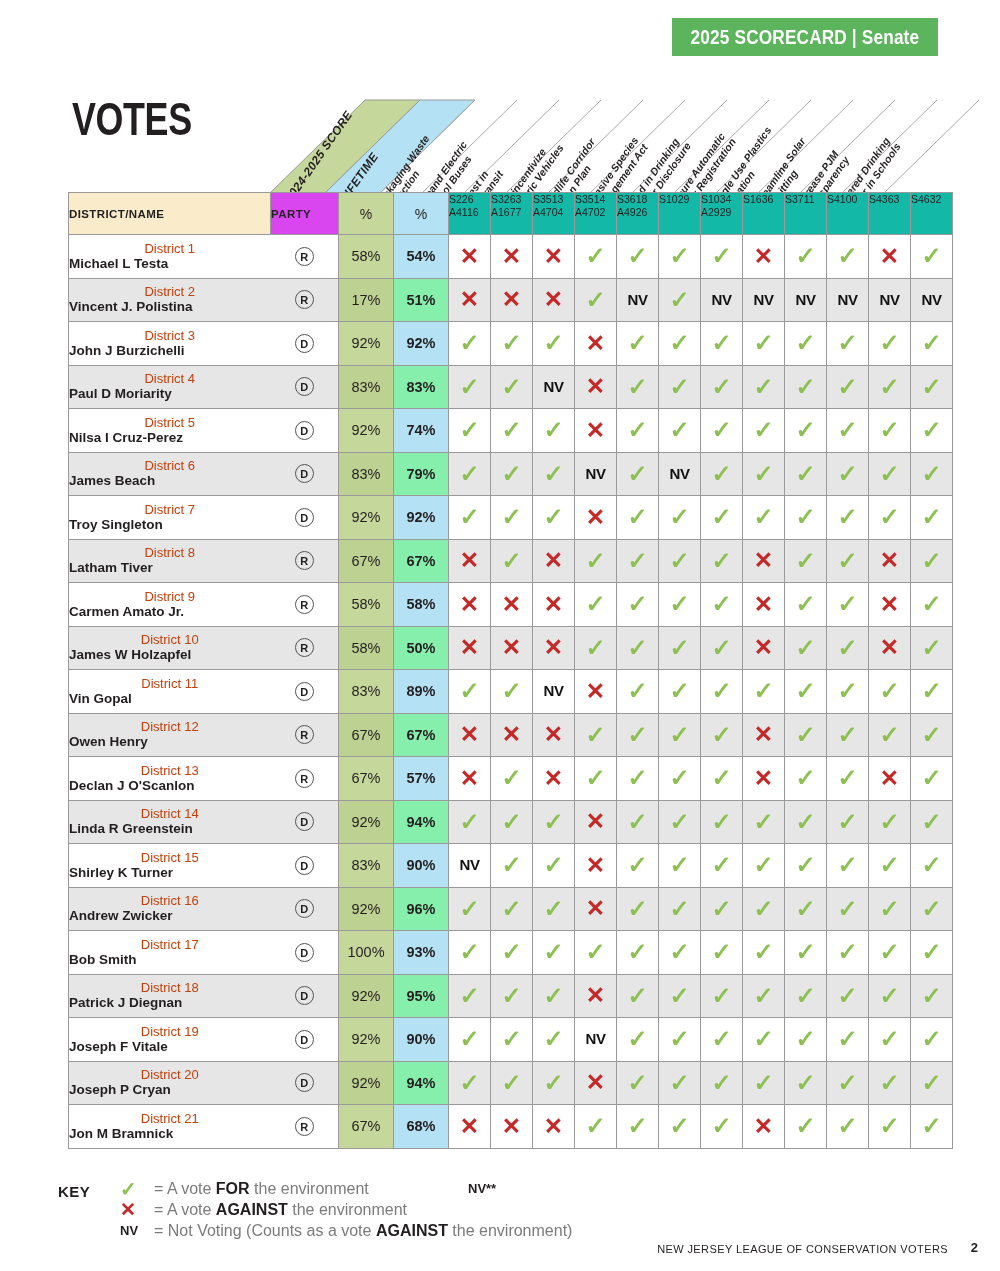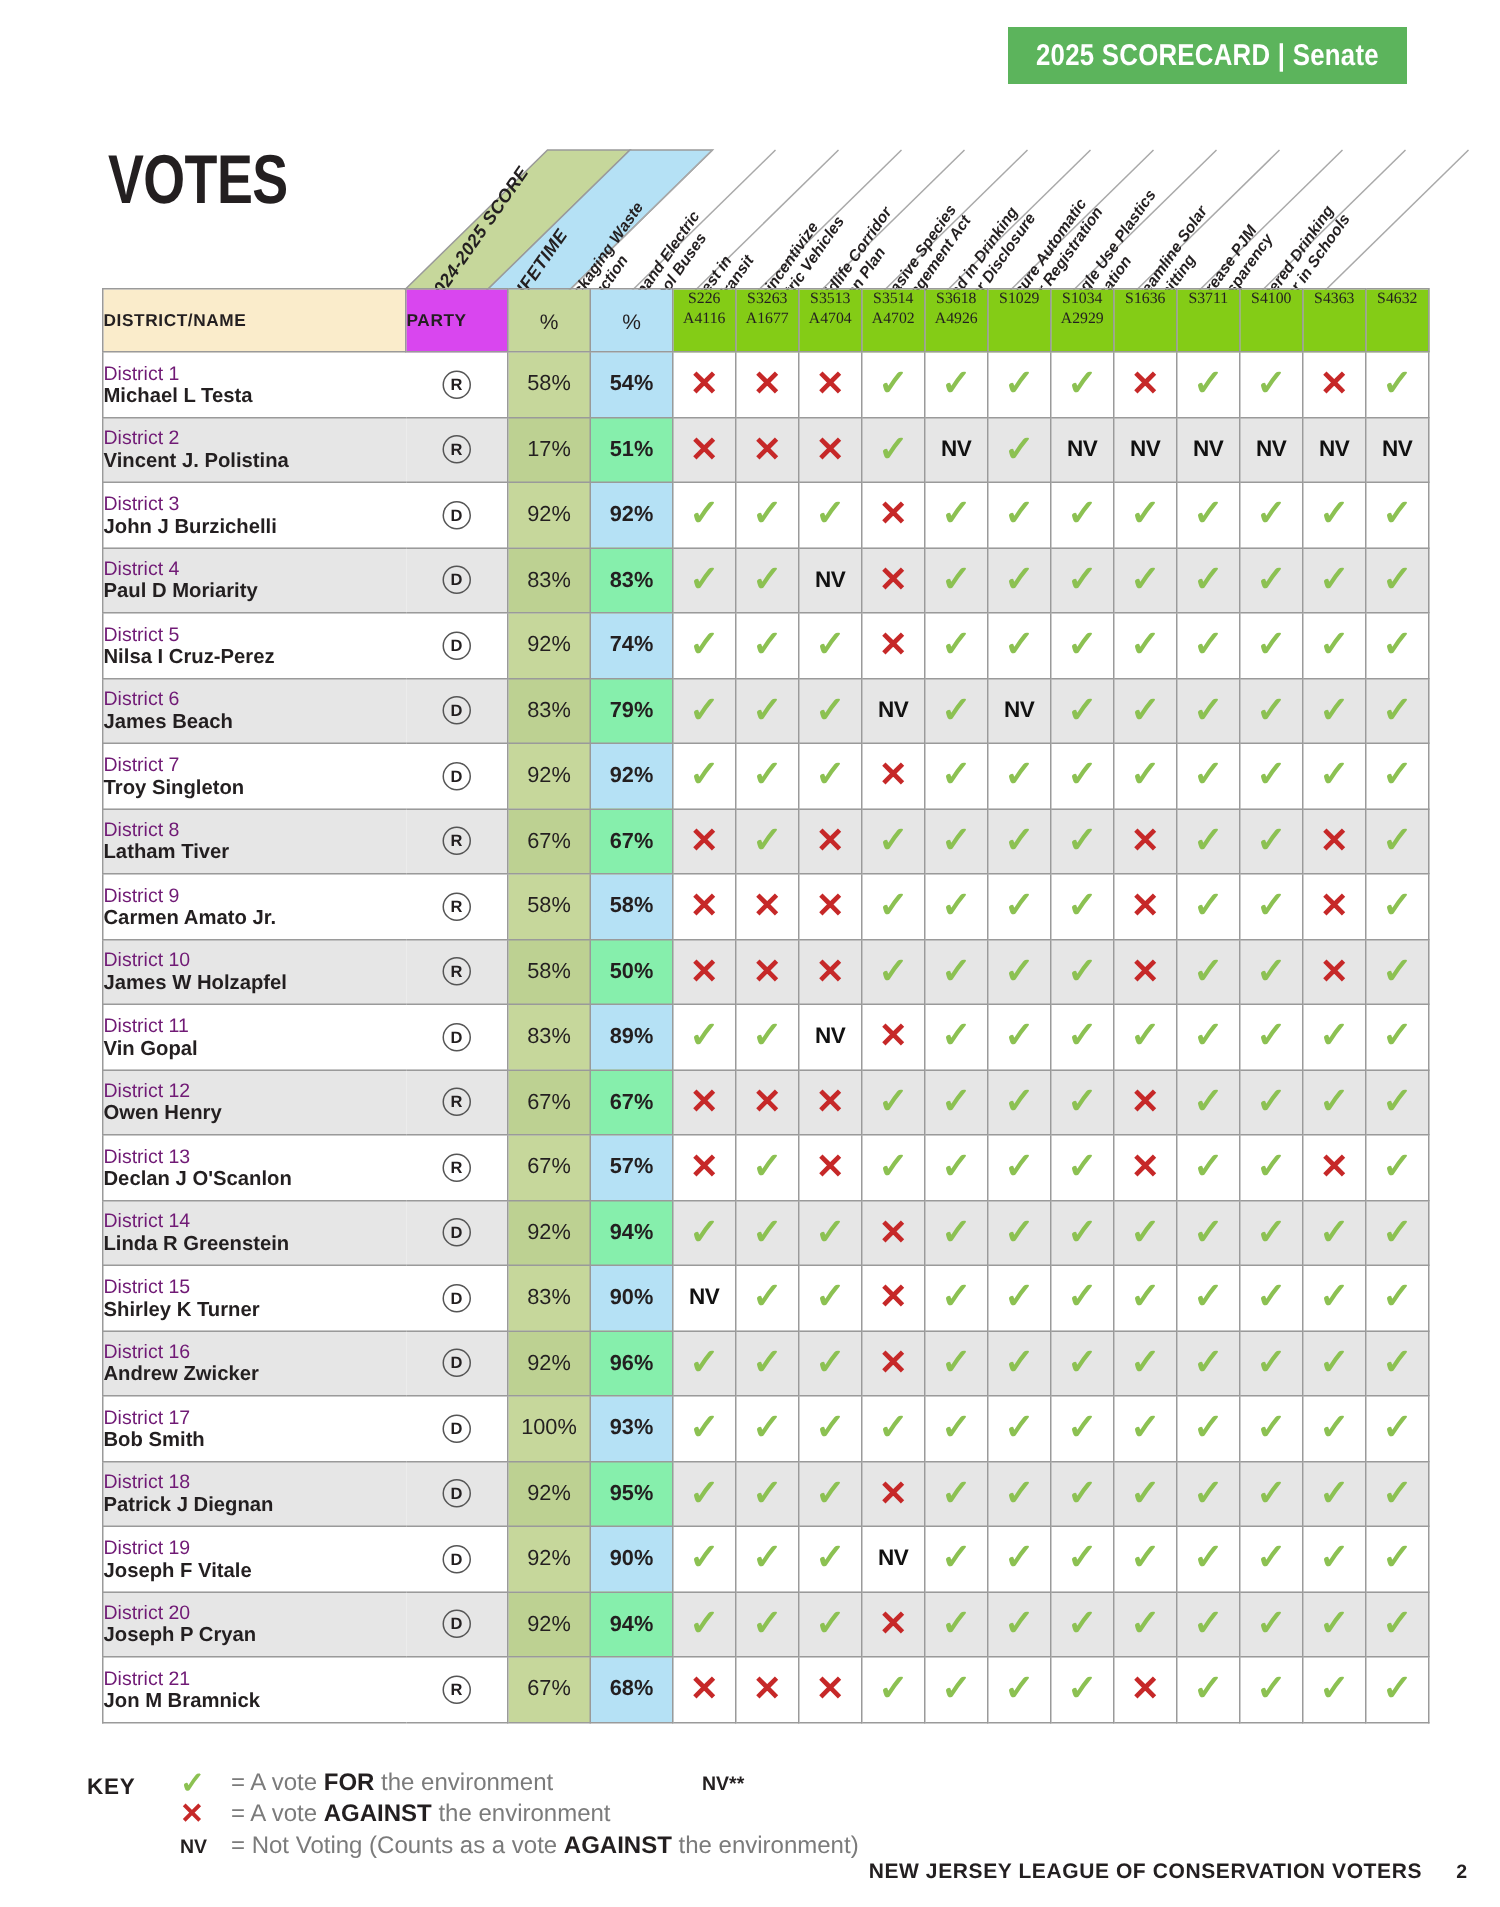--- a/index.html
+++ b/index.html
@@ -81,37 +81,37 @@
     font-size:14px; color:#231f20; font-weight:normal;
   }
   th.hdr-pct-blue {
     width:55px; height:42px;
     background:#b5e1f5; border:1px solid #9a9a9a;
     text-align:center; vertical-align:middle;
     font-size:14px; color:#231f20; font-weight:normal;
   }
   th.hdr-bill {
     width:42px; height:42px;
-    background:#84cc16; border:1px solid #9a9a9a;
-    text-align:center; vertical-align:top;
+    background:#14b8a6; border:1px solid #9a9a9a;
+    text-align:left; vertical-align:top;
     font-size:10.5px; font-weight:normal; color:#231f20;
-    padding-top:3px; line-height:13px;font-family:Liberation Serif, serif;
+    padding-top:3px; line-height:13px;
   }
   th.hdr-bill span { display:block; }
 
   tr.datarow td { height:43.5px; border:1px solid #9a9a9a; }
   tr.datarow.alt td.c-name,
   tr.datarow.alt td.c-party { background:#e6e6e6; }
   tr.datarow td.c-name, tr.datarow td.c-party { background:#ffffff; }
 
   td.c-name {
     width:202px; text-align:left; vertical-align:middle;
     padding-left:13px; border-right:none !important;
   }
-  td.c-name .dist { font-size:13px; color:#701a75; line-height:15px; }
+  td.c-name .dist { font-size:13px; color:#c2410c; line-height:15px;text-align:center; }
   td.c-name .nm { font-size:13.5px; font-weight:bold; color:#231f20; line-height:16px; }
   td.c-party {
     width:68px; text-align:center; vertical-align:middle;
     border-left:none !important;
   }
   .party-badge {
     display:inline-block; width:19px; height:19px; line-height:18px;
     border:1.3px solid #555; border-radius:50%;
     font-size:11px; font-weight:bold; color:#231f20; text-align:center;
   }
@@ -164,21 +164,21 @@
   }
   .key-sym .mark-y { font-size:20px; }
   .key-sym .mark-n { font-size:19px; }
   .key-txt { font-size:16px; color:#7b7b7b; }
   .key-txt b { color:#231f20; font-weight:bold; }
   .key-sym-wide { width:44px; }
 
   
   #footer-org {
     position:absolute; right:52px; bottom:16px;
-    font-size:14px; font-weight:bold; color:#231f20; letter-spacing:.4px;margin-top:11px;
+    font-size:11px; font-weight:normal; color:#231f20; letter-spacing:.4px;margin-top:11px;
   }
   #footer-page {
     position:absolute; right:22px; bottom:16px;
     font-size:13px; font-weight:bold; color:#231f20;
   }
 </style>
 </head>
 <body>
 
 <div id="banner">

